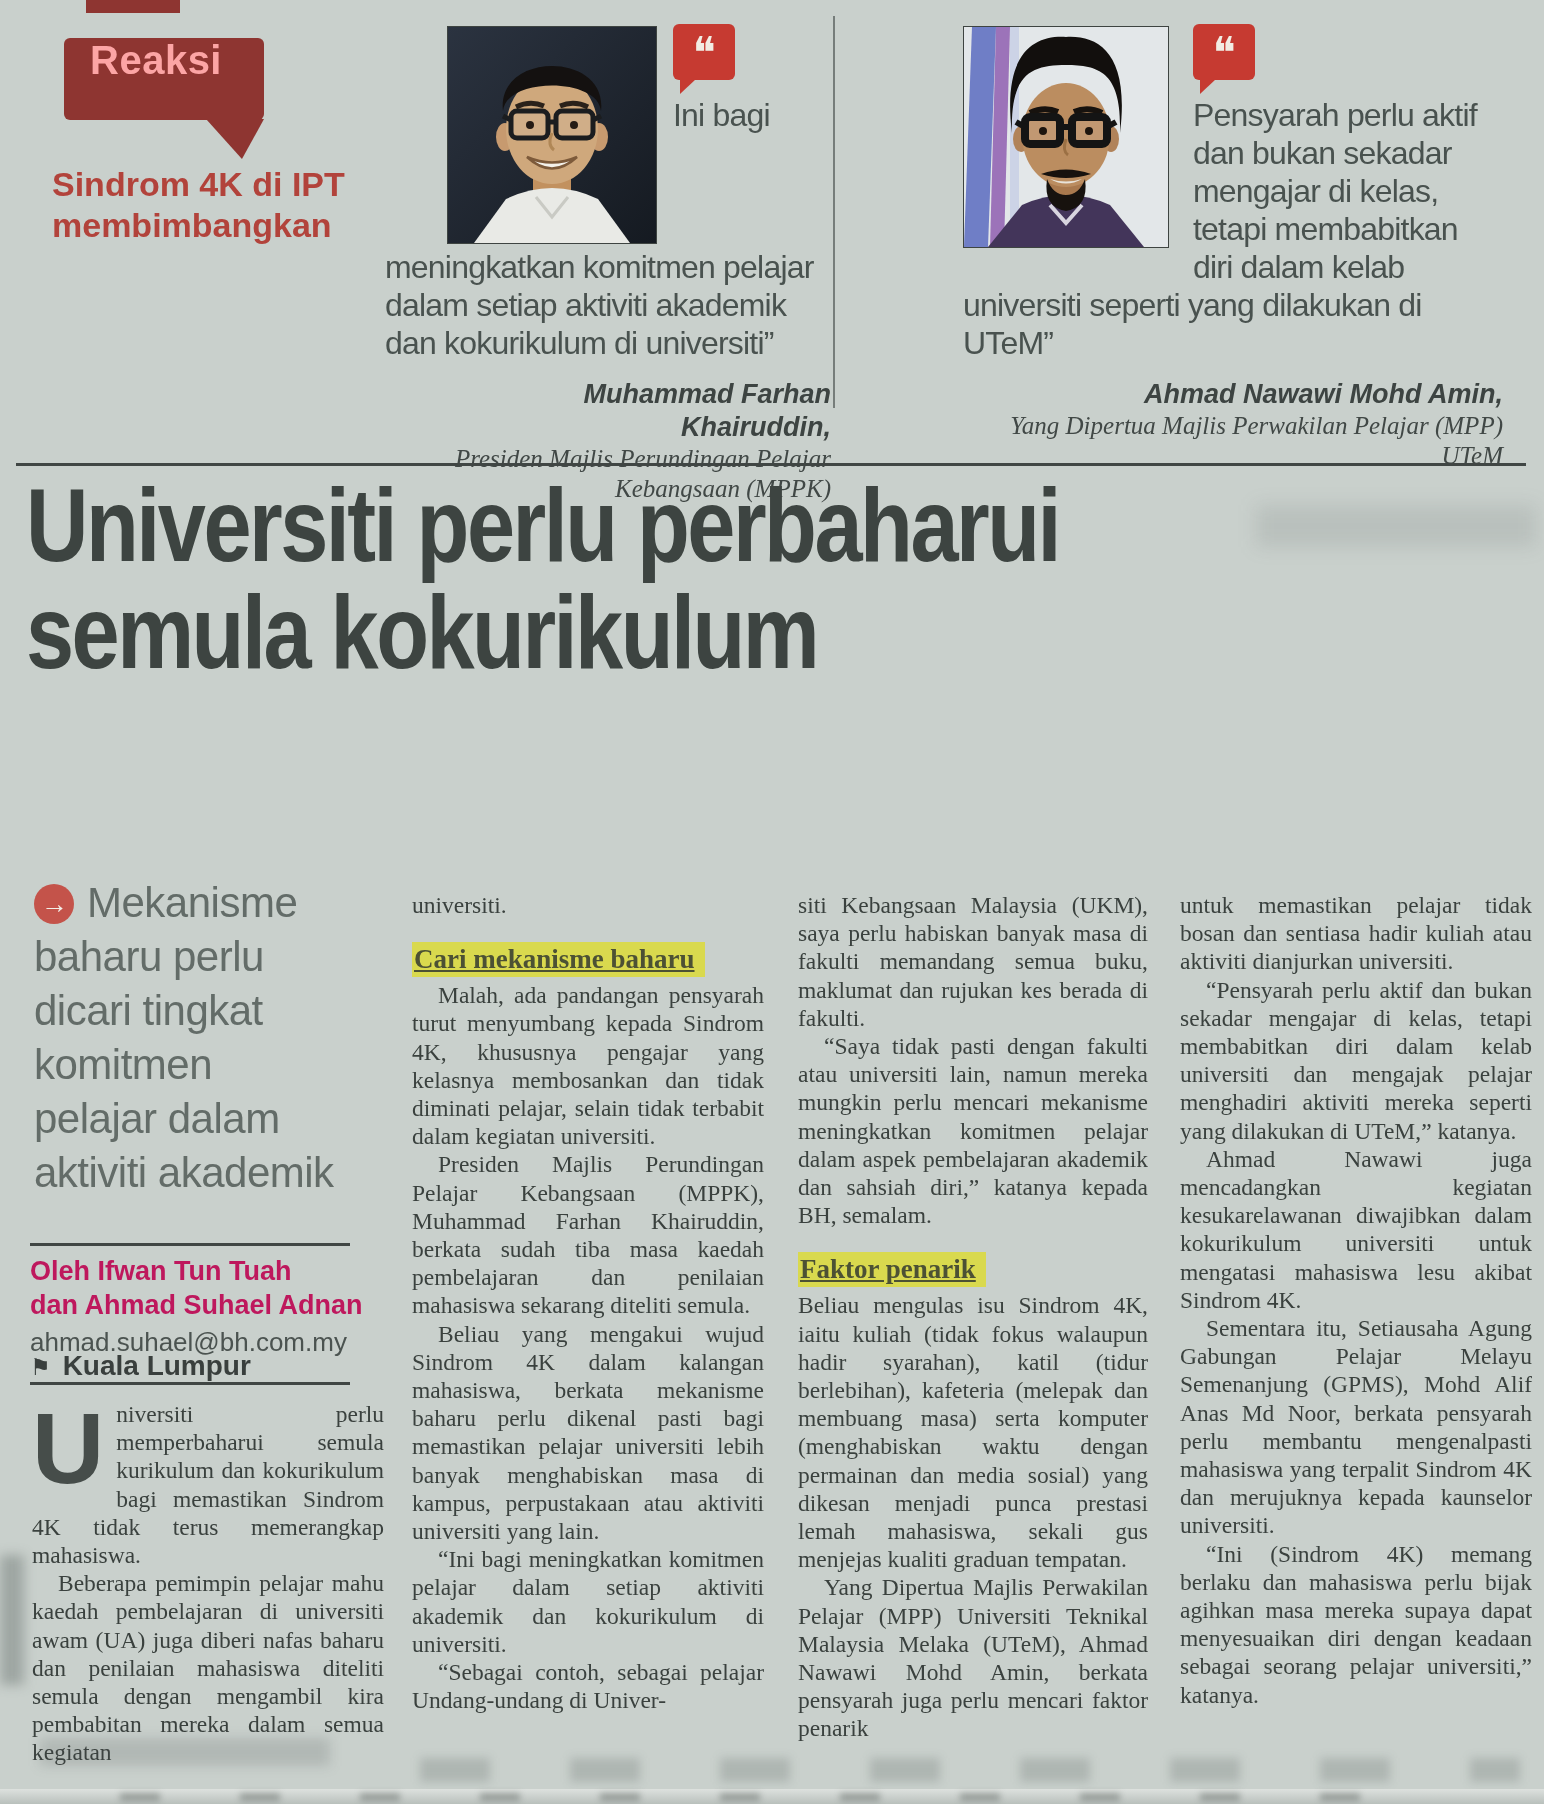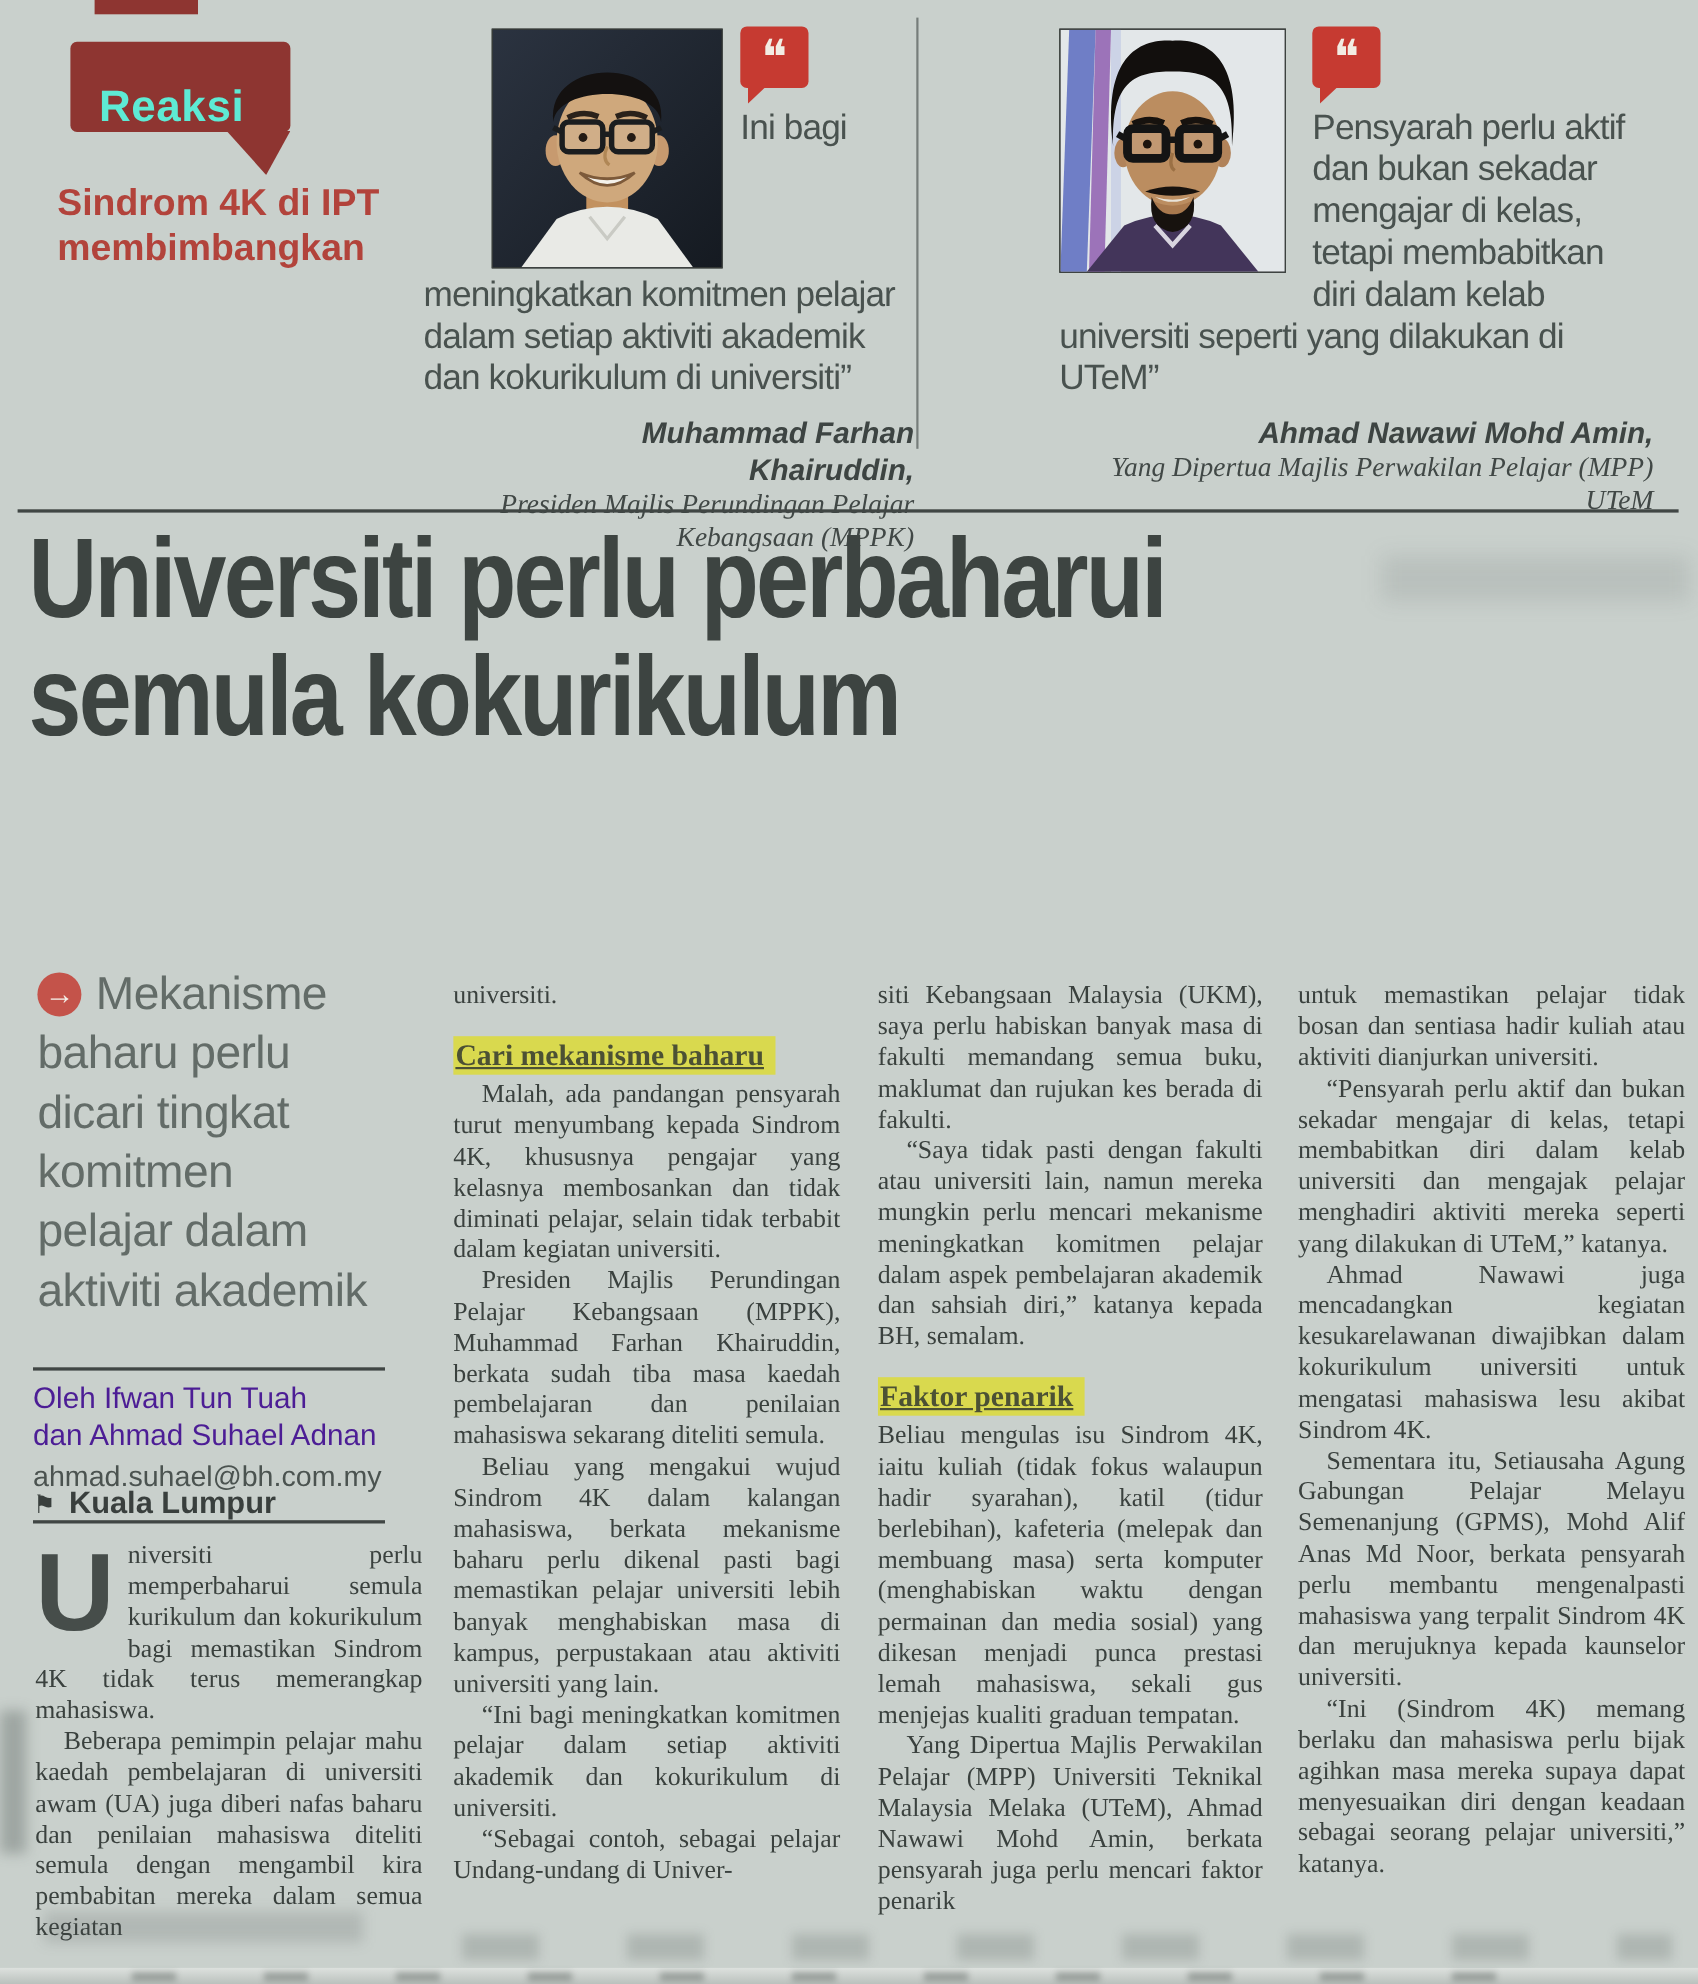--- a/index.html
+++ b/index.html
@@ -10,22 +10,22 @@
       radial-gradient(ellipse at 18% 8%, rgba(255,255,255,0.20), transparent 42%),
       radial-gradient(ellipse at 85% 95%, rgba(110,120,115,0.14), transparent 55%),
       radial-gradient(ellipse at 55% 45%, rgba(255,255,255,0.07), transparent 60%),
       linear-gradient(135deg,#cdd4d0 0%,#c7cecа 40%,#cad1cd 100%);
     background-color:#c9d0cc;}
   .abs{position:absolute;}
 
   
   .top-sliver{left:86px;top:0;width:94px;height:13px;background:#8e3531;}
   .badge{left:64px;top:38px;width:200px;height:82px;background:#8e3531;border-radius:6px;
-    display:flex;align-items:flex-end;box-sizing:border-box;padding-left:26px;
-    color:#5eead4;font-weight:bold;font-size:40px;letter-spacing:0.5px;}
+    display:flex;align-items:flex-start;box-sizing:border-box;padding-left:26px;
+    color:#fca5a5;font-weight:bold;font-size:40px;letter-spacing:0.5px;}
   .badge-tail{left:206px;top:119px;width:58px;height:40px;background:#8e3531;
     clip-path:polygon(0 0,100% 0,62% 100%);}
   .kicker{left:52px;top:164px;font-weight:bold;font-size:34px;line-height:41px;color:#b2433b;}
 
   
   figure.qblock{margin:0;position:absolute;top:24px;}
   .qb1{left:385px;width:446px;}
   .qb2{left:963px;width:540px;}
   .photo{float:left;border:1px solid #3e4441;box-sizing:content-box;background:#222;}
   .photo1{width:208px;height:216px;margin:2px 16px 4px 62px;}
@@ -48,21 +48,21 @@
   .rule-headline{left:16px;top:463px;width:1510px;height:3px;}
   .headline{left:26px;top:472px;margin:0;font-weight:bold;font-size:103px;line-height:107px;
     letter-spacing:-3px;color:#3d4441;transform:scaleX(0.84);transform-origin:0 0;white-space:nowrap;}
 
   
   .standfirst{left:34px;top:876px;font-size:42px;line-height:54px;letter-spacing:-0.5px;color:#636c68;}
   .sf-arrow{display:inline-block;width:40px;height:40px;border-radius:50%;background:#c4534a;
     color:#f3efe8;font-size:27px;line-height:40px;text-align:center;margin-right:13px;vertical-align:4px;}
   .rule-a{left:30px;top:1243px;width:320px;height:3px;}
   .byline{left:30px;top:1254px;}
-  .byline .b{font-weight:normal;font-size:27px;line-height:34px;color:#4c1d95;}
+  .byline .b{font-weight:bold;font-size:27px;line-height:34px;color:#be185d;}
   .byline .email{font-size:26px;color:#4b5350;margin-top:5px;}
   .location{left:30px;top:1350px;font-weight:bold;font-size:28px;color:#393f3d;}
   .flag{font-size:23px;margin-right:12px;font-family:"DejaVu Sans", sans-serif;}
   .rule-b{left:30px;top:1382px;width:320px;height:3px;}
 
   
   .bodycol{position:absolute;width:352px;font-family:"Liberation Serif", serif;
     font-size:23.5px;line-height:28.2px;color:#3a413e;text-align:justify;overflow:hidden;}
   #col1{left:32px;top:1400px;height:404px;}
   #col2{left:412px;top:891px;height:913px;}

